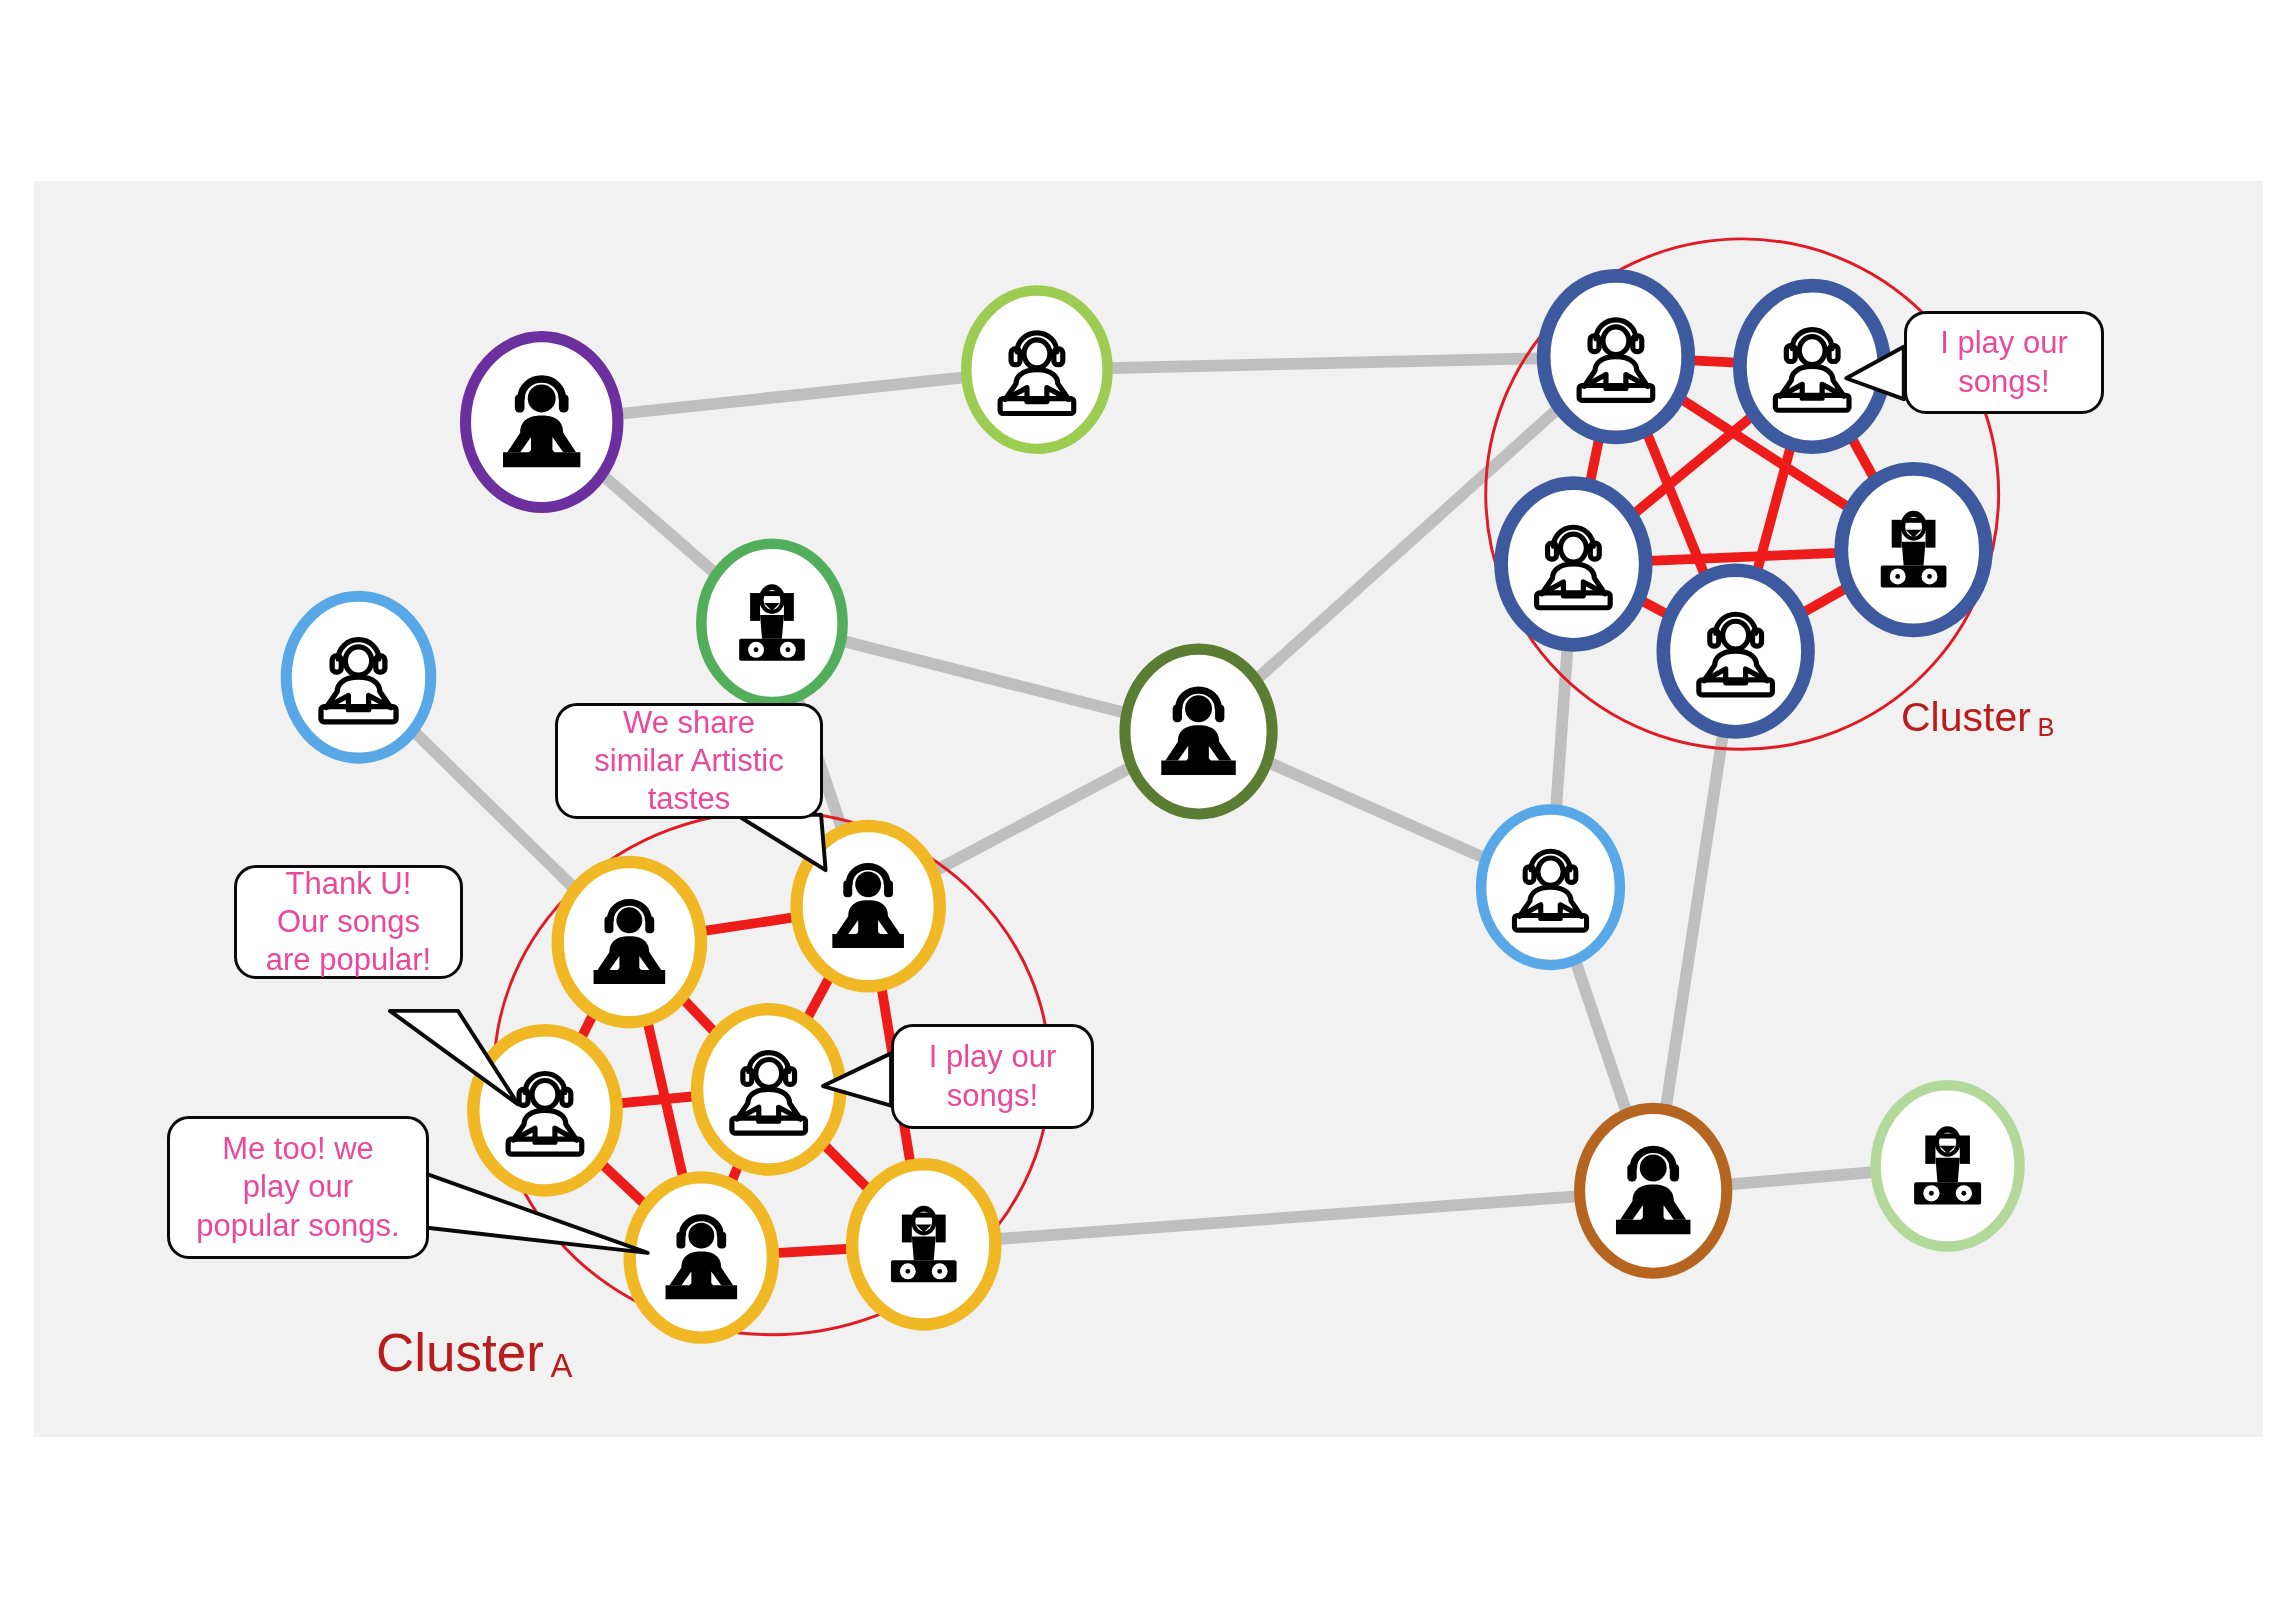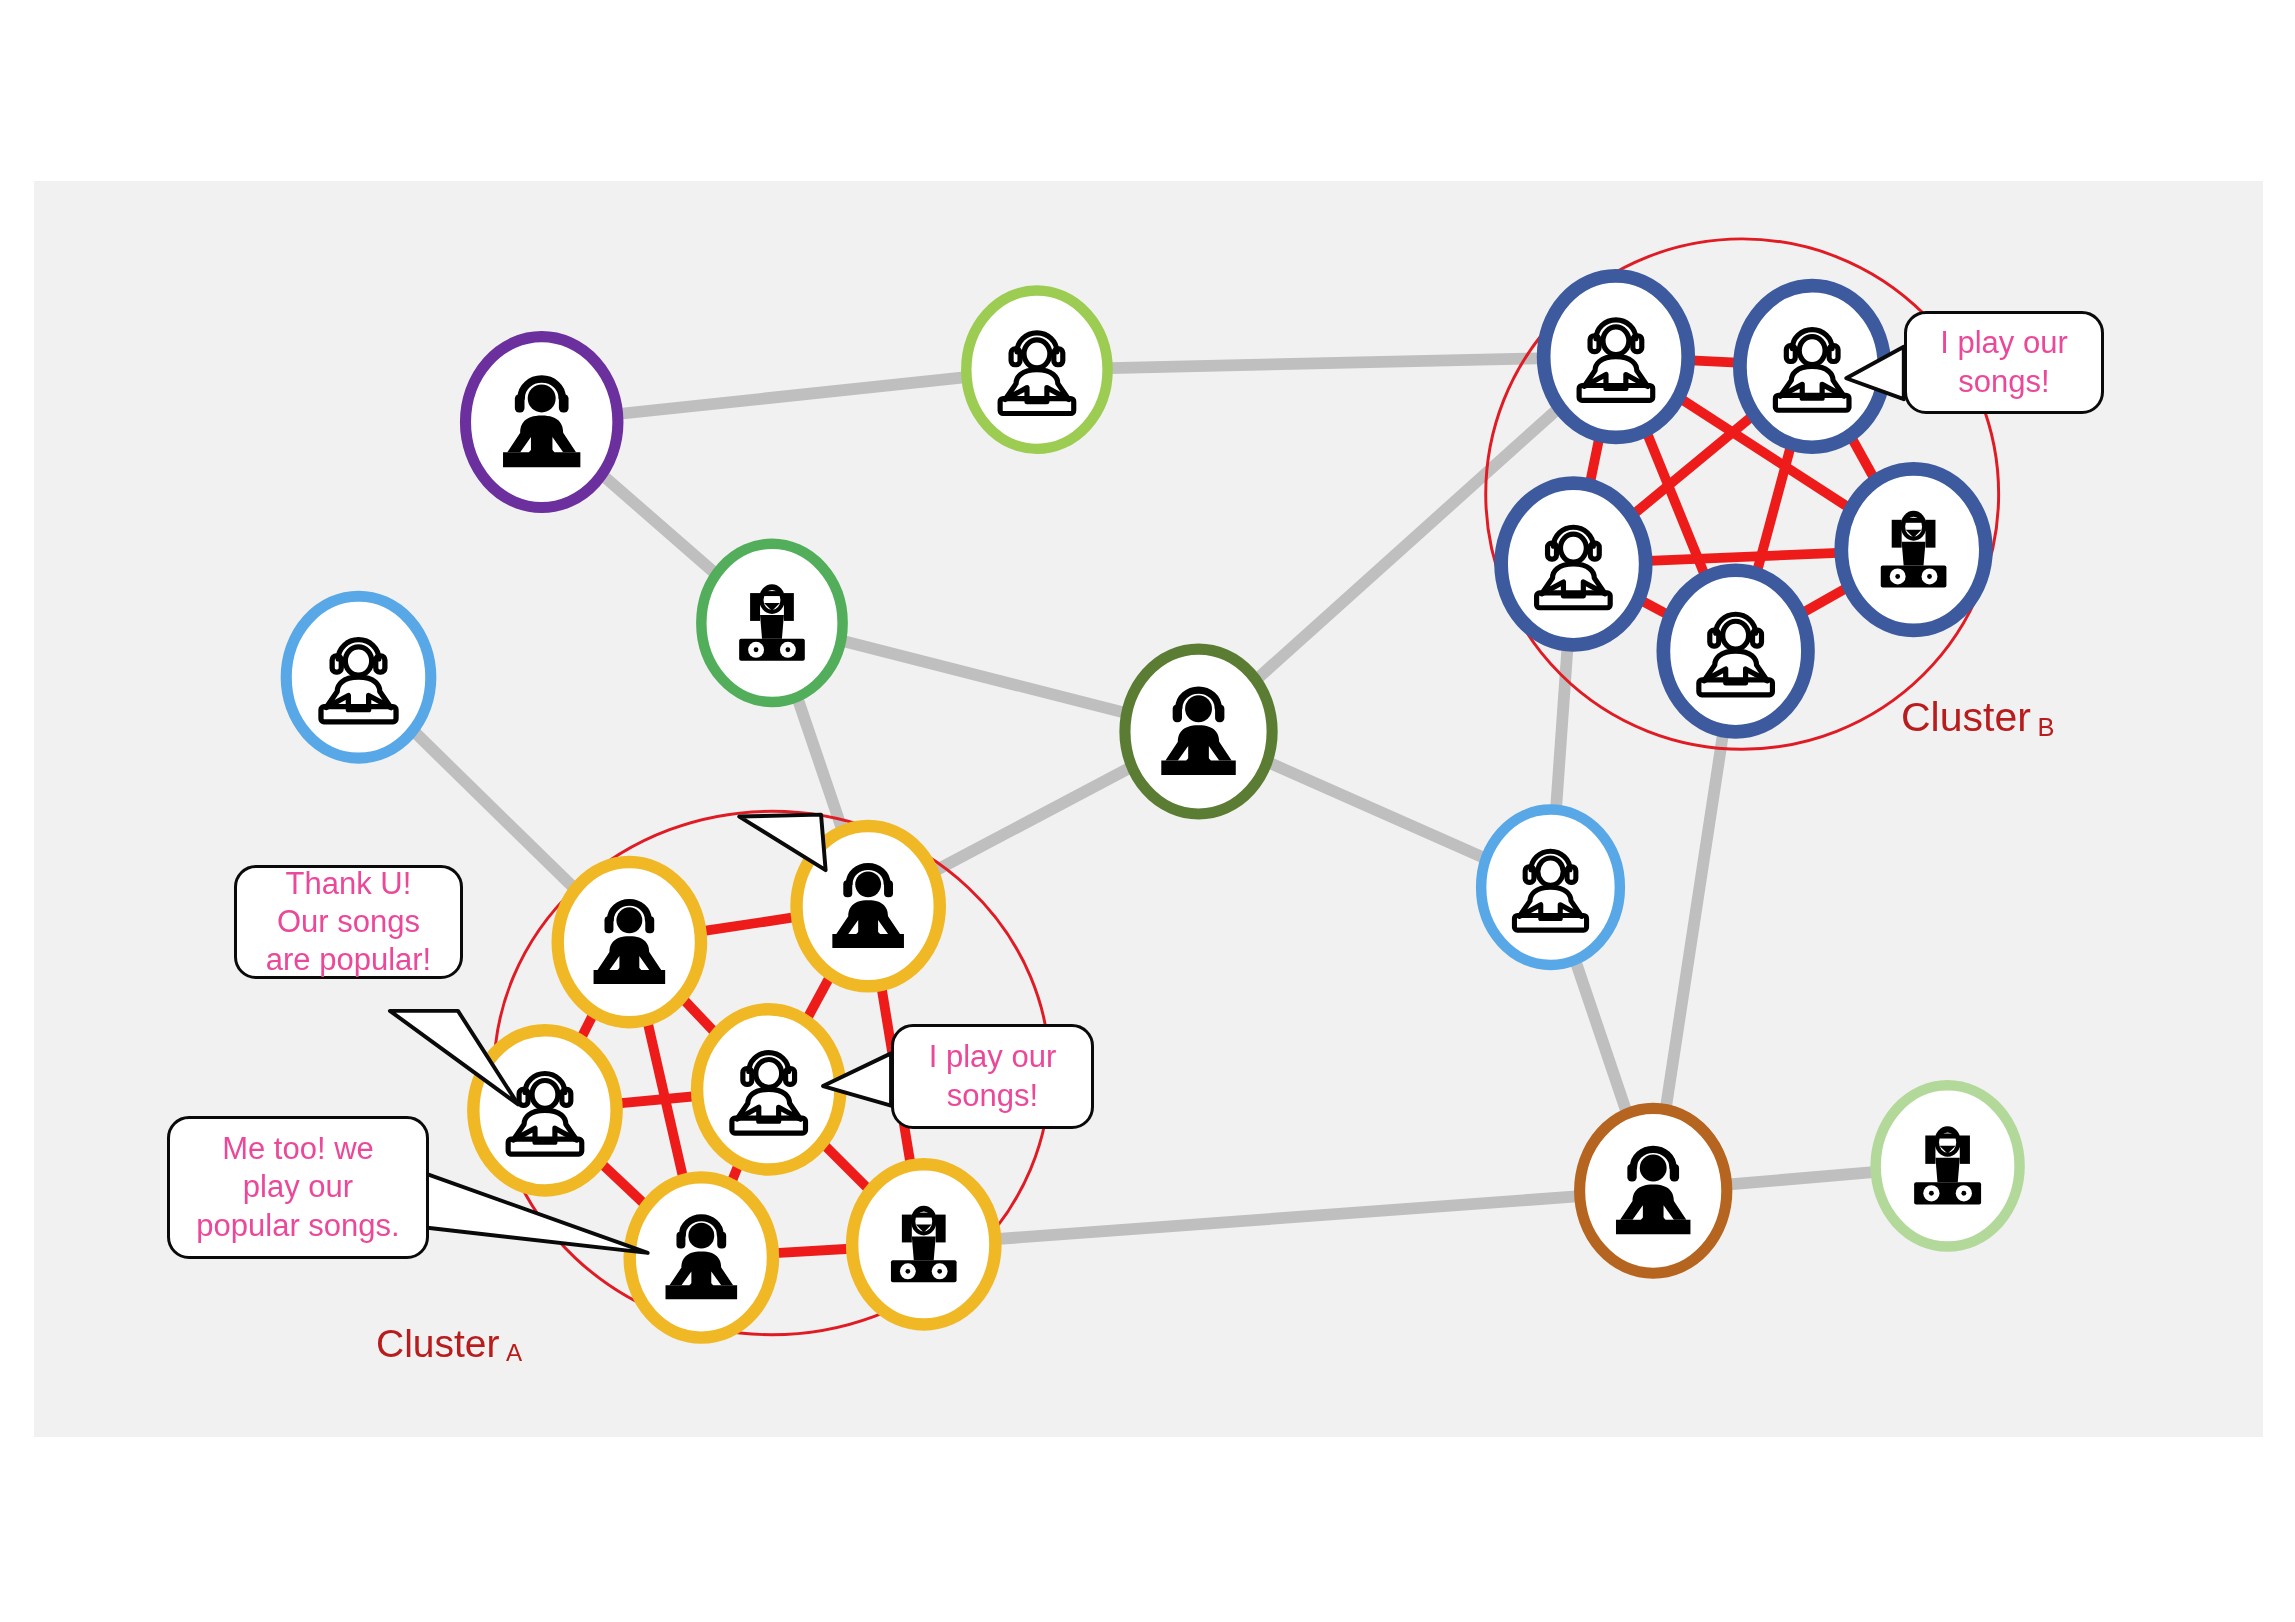--- a/index.html
+++ b/index.html
@@ -336,22 +336,25 @@
         </g>
       </g>
       <g>
         <path d="M 1130 1248 L 1255 1245 L 1262 1330 Z" fill="#ffffff" stroke="#0a0a0a" stroke-width="6" stroke-linejoin="round"></path>
         <path d="M 596 1545 L 700 1545 L 792 1688 Z" fill="#ffffff" stroke="#0a0a0a" stroke-width="6" stroke-linejoin="round"></path>
         <path d="M 1362 1610 L 1362 1690 L 1258 1660 Z" fill="#ffffff" stroke="#0a0a0a" stroke-width="6" stroke-linejoin="round"></path>
         <path d="M 640 1790 L 640 1875 L 990 1915 Z" fill="#ffffff" stroke="#0a0a0a" stroke-width="6" stroke-linejoin="round"></path>
         <path d="M 2910 530 L 2910 610 L 2822 578 Z" fill="#ffffff" stroke="#0a0a0a" stroke-width="6" stroke-linejoin="round"></path>
       </g>
     </svg>
-<div class="cluster-label" style="left: 376px; top: 1322px; font-size: 39px;"><span>Cluster</span><span class="sub">A</span></div>
+<div class="cluster-label" style="left: 376px; top: 1322px; font-size: 53px;"><span>Cluster</span><span class="sub">A</span></div>
     <div class="cluster-label" style="left: 1901px; top: 694px; font-size: 41px;"><span>Cluster</span><span class="sub">B</span></div>
+    <div class="bubble-text" style="left: 555px; top: 703px; width: 268px; height: 116px; font-size: 31px;">We share
+similar Artistic
+tastes</div>
     <div class="bubble-text" style="left: 234px; top: 865px; width: 229px; height: 114px; font-size: 31px;">Thank U!
 Our songs
 are popular!</div>
     <div class="bubble-text" style="left: 891px; top: 1024px; width: 203px; height: 105px; font-size: 31px;">I play our
 songs!</div>
     <div class="bubble-text" style="left: 167px; top: 1116px; width: 262px; height: 143px; font-size: 31px;">Me too! we
 play our
 popular songs.</div>
     <div class="bubble-text" style="left: 1904px; top: 311px; width: 200px; height: 103px; font-size: 31px;">I play our
 songs!</div>

